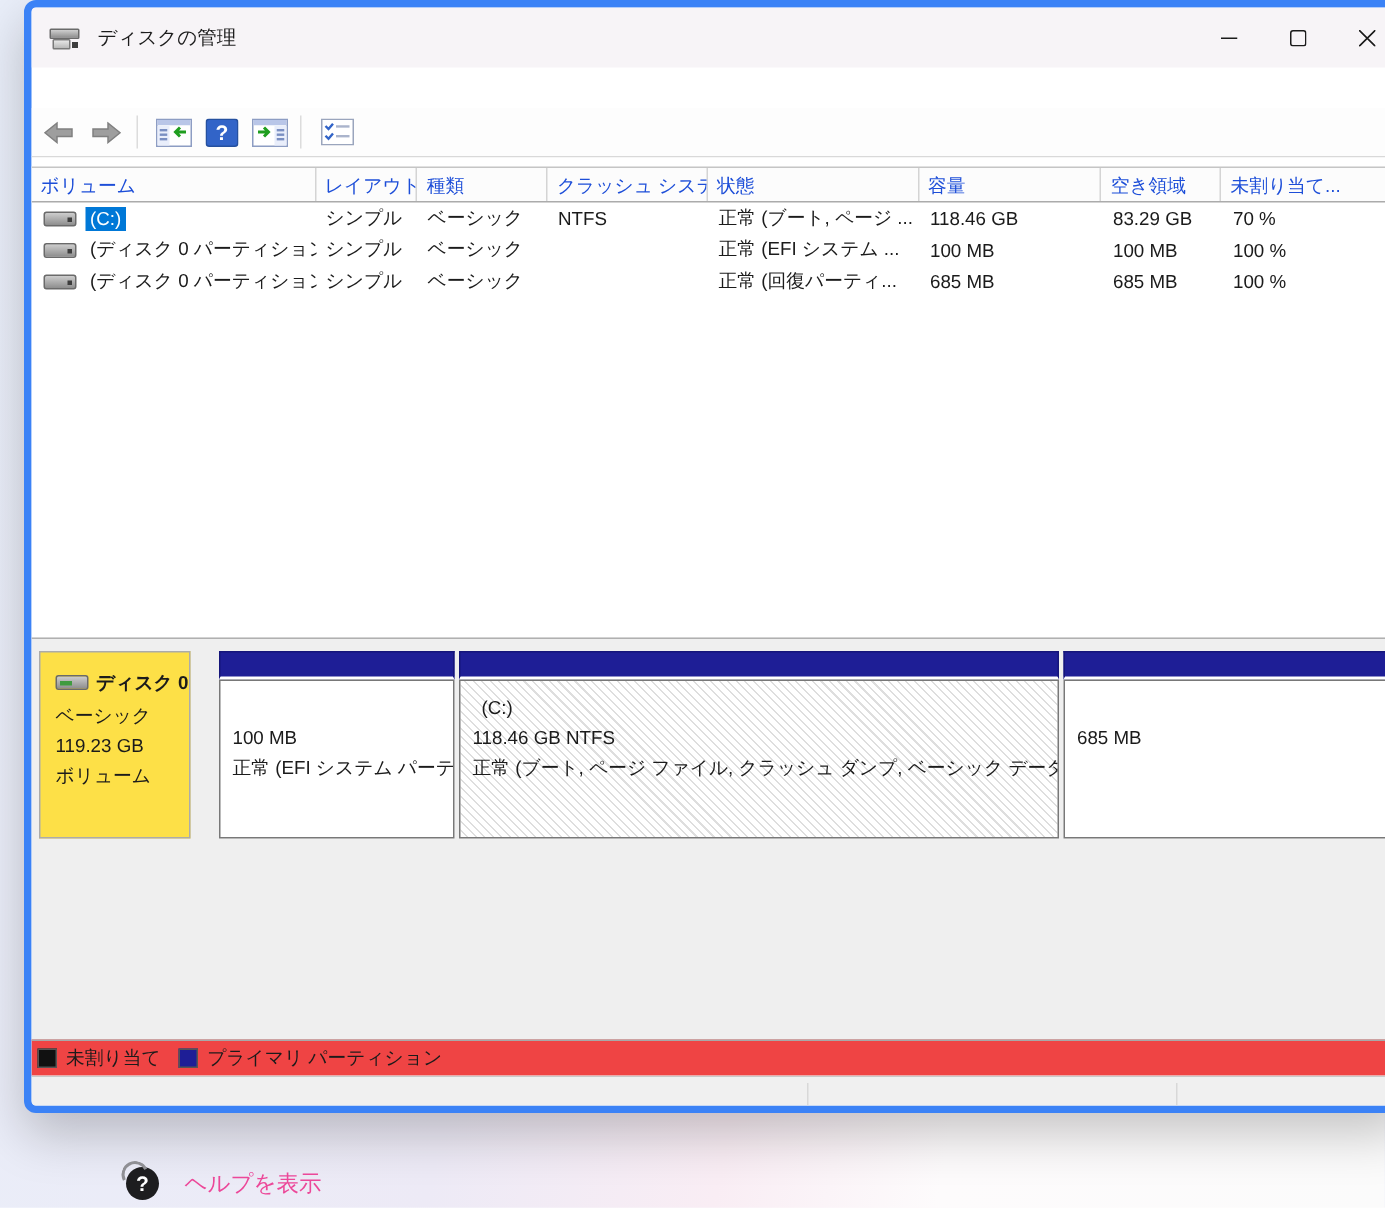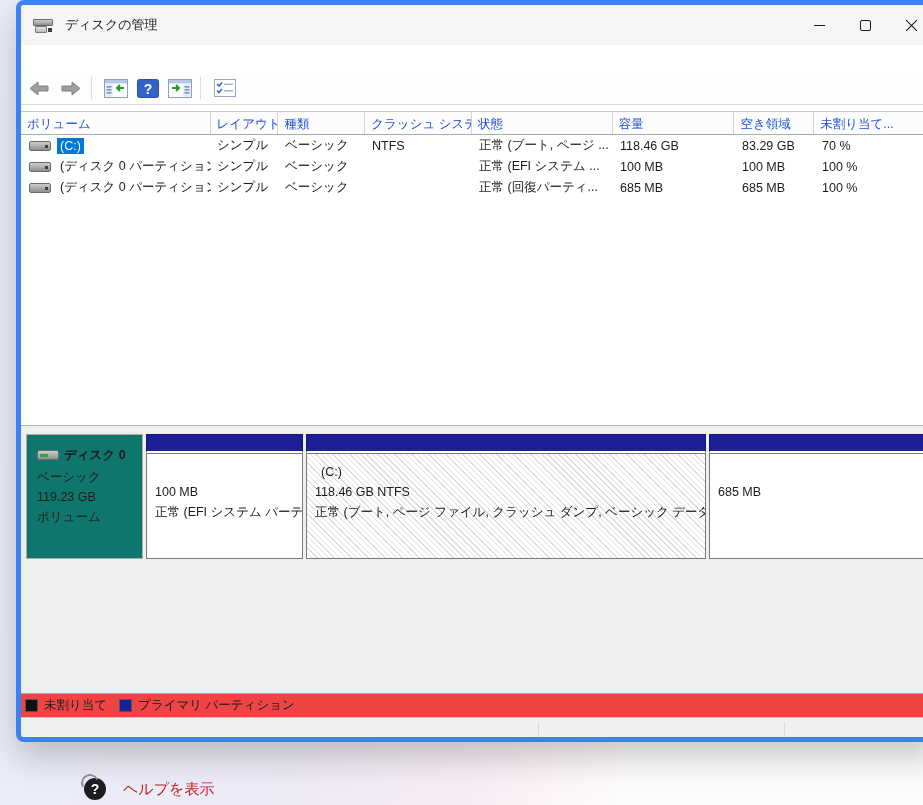--- a/index.html
+++ b/index.html
@@ -48,21 +48,21 @@
   .col-free{width:80px;}
   .col-pct{width:113px;}
   .col-extra{flex:1;}
   .vol-cell{display:flex;align-items:center;gap:6px;}
   .drive-icon{width:22px;height:10px;background:linear-gradient(#cdcdcd,#8e8e8e);border:1px solid #6a6a6a;border-radius:2px;position:relative;flex:0 0 auto;margin-left:2px;}
   .drive-icon::after{content:"";position:absolute;right:2px;top:3px;width:3px;height:3px;background:#3d3d3d;}
   .vol-label{padding:1px 3px;}
   .vol-label.sel{background:#0078d7;color:#ffffff;}
   
   .graphpanel{position:absolute;left:0;top:420px;right:0;height:268px;background:#efefef;border-top:1px solid #b0b0b0;}
-  .diskinfo{position:absolute;left:5px;top:8px;width:117px;height:125px;background:#0f766e;border:1px solid #ababab;padding:10px 0 0 10px;font-size:12.5px;color:#1b1b1b;line-height:20px;}
+  .diskinfo{position:absolute;left:5px;top:8px;width:101px;height:125px;background:#fde047;border:1px solid #ababab;padding:10px 0 0 10px;font-size:12.5px;color:#1b1b1b;line-height:20px;}
   .diskinfo .hd{display:flex;align-items:center;gap:5px;font-weight:bold;margin-bottom:2px;}
   .disk-icn{width:22px;height:10px;background:linear-gradient(#cdcdcd,#8e8e8e);border:1px solid #6a6a6a;border-radius:2px;position:relative;}
   .disk-icn::after{content:"";position:absolute;left:2px;top:3px;width:8px;height:3px;background:#3f9b3f;}
   .blocks{position:absolute;left:125px;top:8px;right:5px;height:125px;display:flex;gap:3px;}
   .block{display:flex;flex-direction:column;}
   .block.b1{width:157px;flex:0 0 auto;}
   .block.b2{width:400px;flex:0 0 auto;}
   .block.b3{flex:1;}
   .pbar{height:19px;border:1px solid #15157a;border-bottom:2px solid #ffffff;}
   .pbody{flex:1;border:1px solid #787878;background:#ffffff;padding:8px 0 0 8px;overflow:hidden;white-space:nowrap;font-size:12.5px;line-height:20px;color:#1b1b1b;}
@@ -74,21 +74,21 @@
   .legend-sq{width:13px;height:13px;border:1px solid #555;}
   
   .statusbar{position:absolute;left:0;top:712px;right:0;height:30px;background:#f0f0f0;border-top:1px solid #c9c9c9;border-radius:0 0 8px 8px;}
   .sb-sep{position:absolute;top:4px;bottom:4px;width:1px;background:#d8d8d8;}
   .sb-sep.s1{left:517px;}
   .sb-sep.s2{left:763px;}
   
   .help-row{position:absolute;left:84px;top:778px;display:flex;align-items:center;gap:17px;}
   .help-icon{width:22px;height:22px;border-radius:50%;background:#1d1d1f;color:#ffffff;font-size:14px;font-weight:bold;display:flex;align-items:center;justify-content:center;position:relative;}
   .help-icon::before{content:"";position:absolute;left:-3px;top:-4px;width:14px;height:14px;border:2px solid #8f8f94;border-right-color:transparent;border-bottom-color:transparent;border-radius:50%;transform:rotate(18deg);}
-  .help-text{font-size:15px;color:#b91c1c;}
+  .help-text{font-size:15px;color:#ec4899;}
 </style>
 </head>
 <body>
 
 <div class="window">
 
   <div class="titlebar">
     <div class="app-icon">
       <div class="d1"></div>
         <div class="d2"></div>

